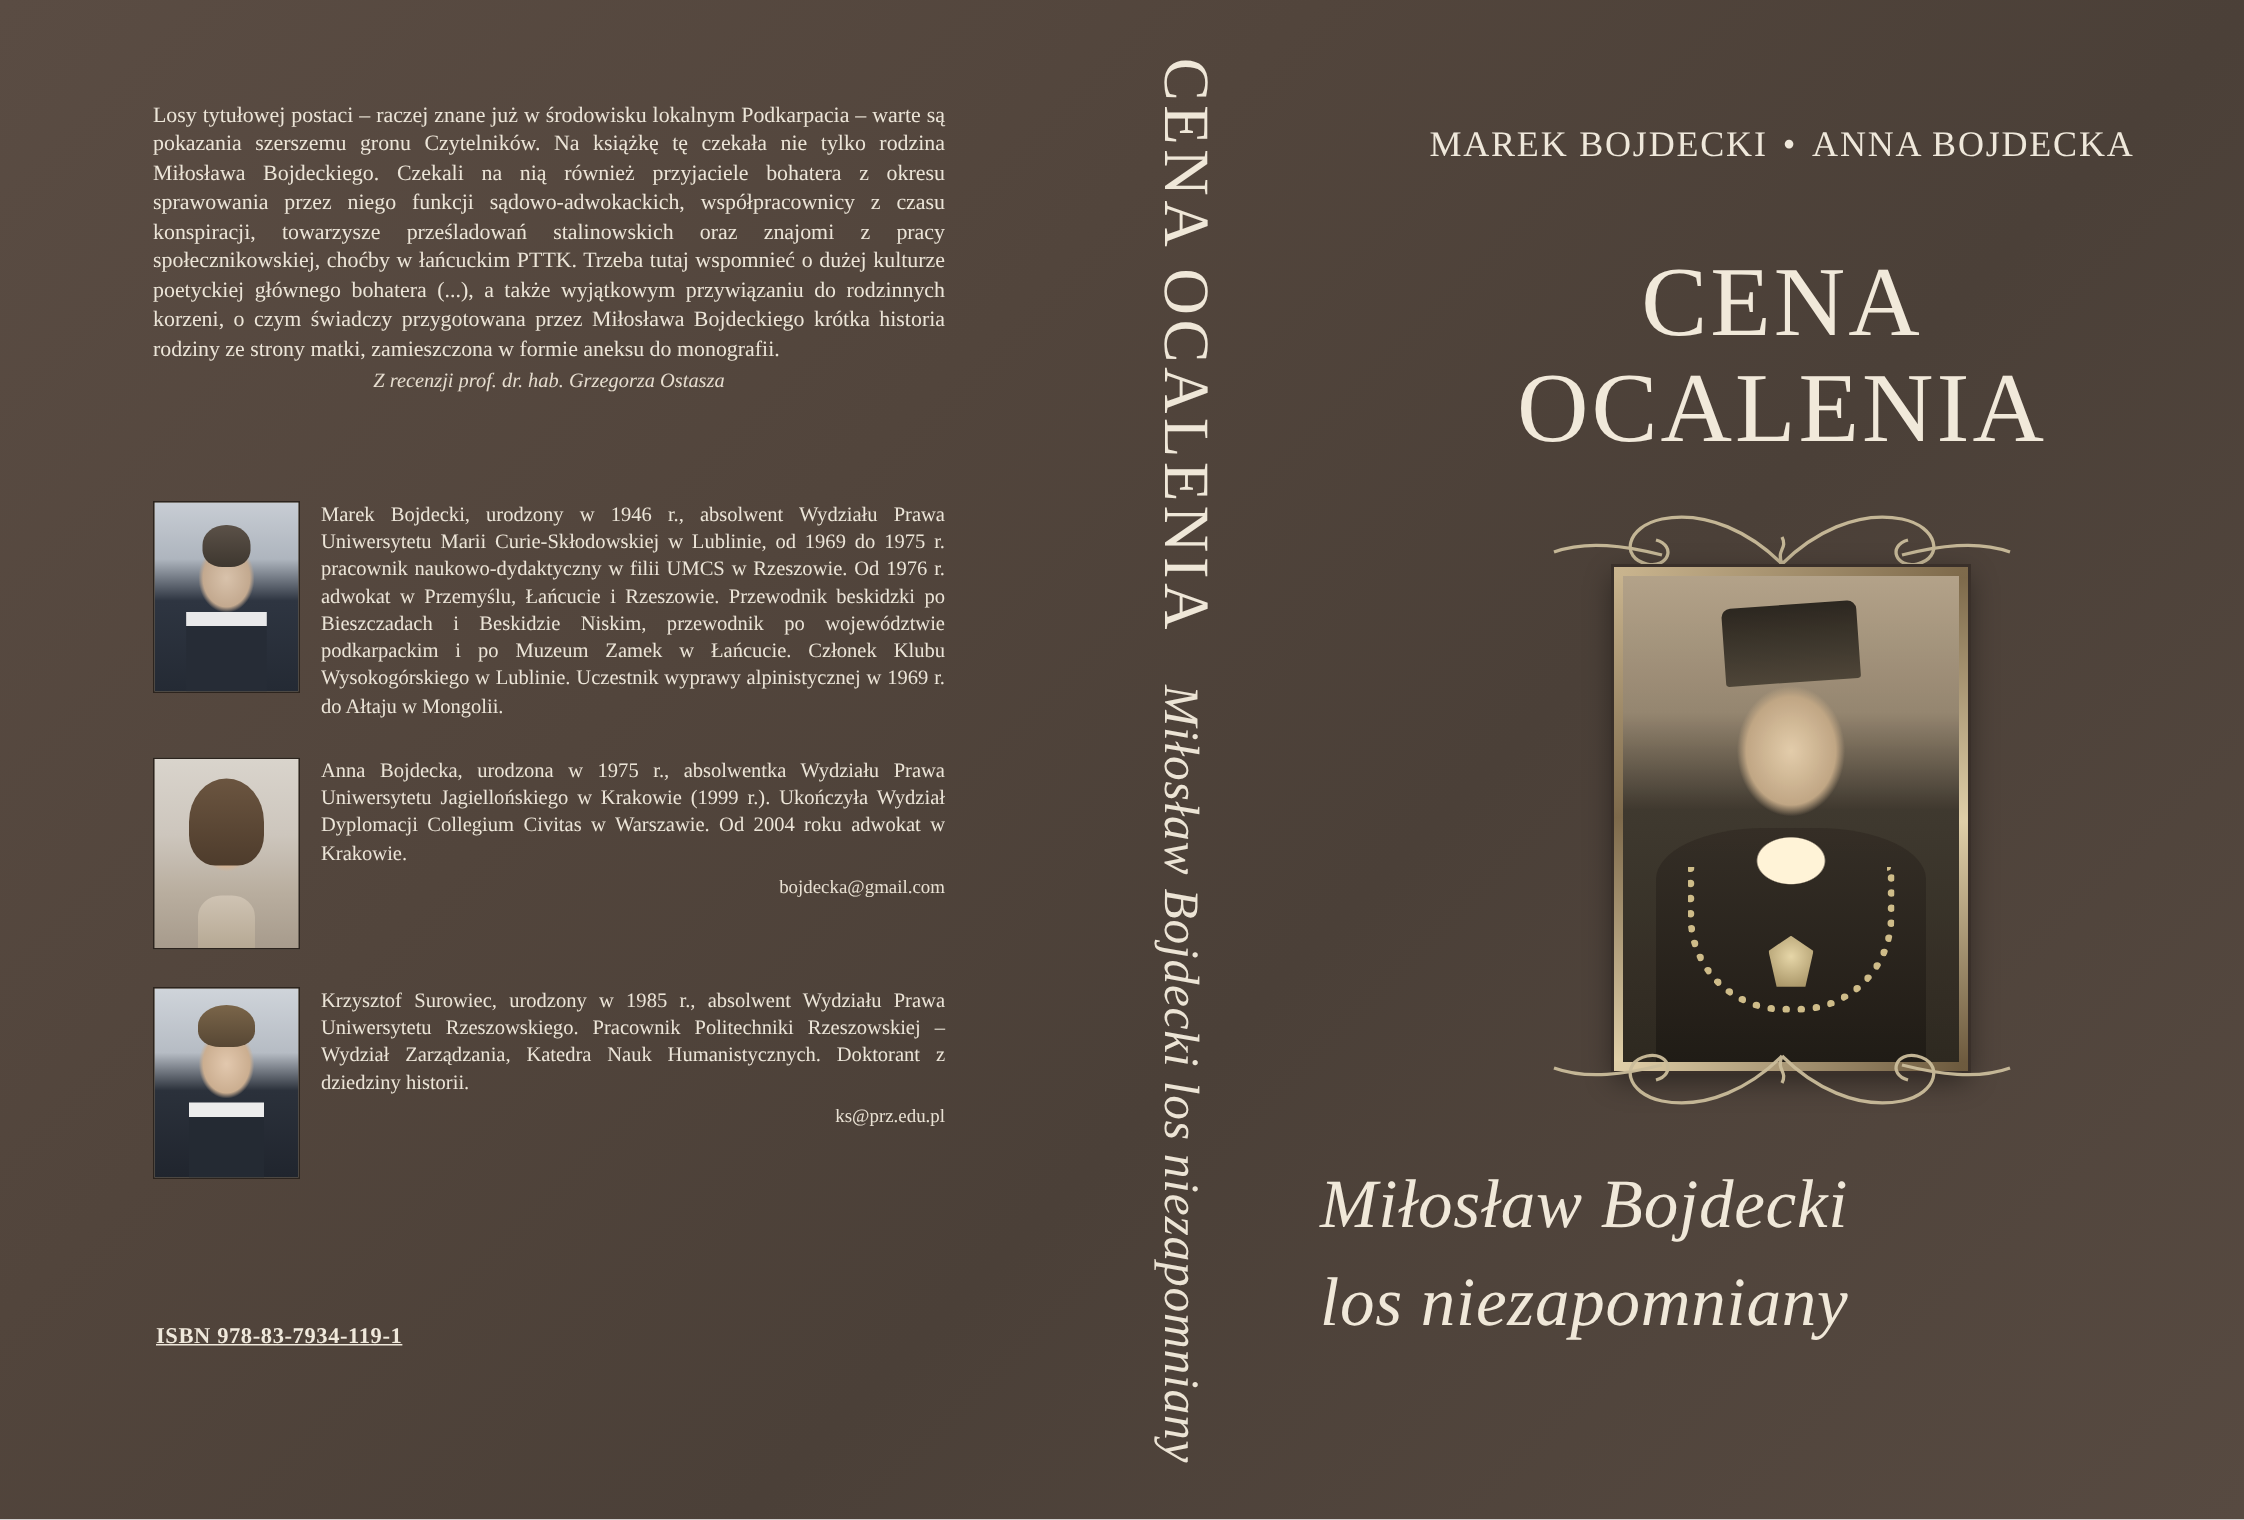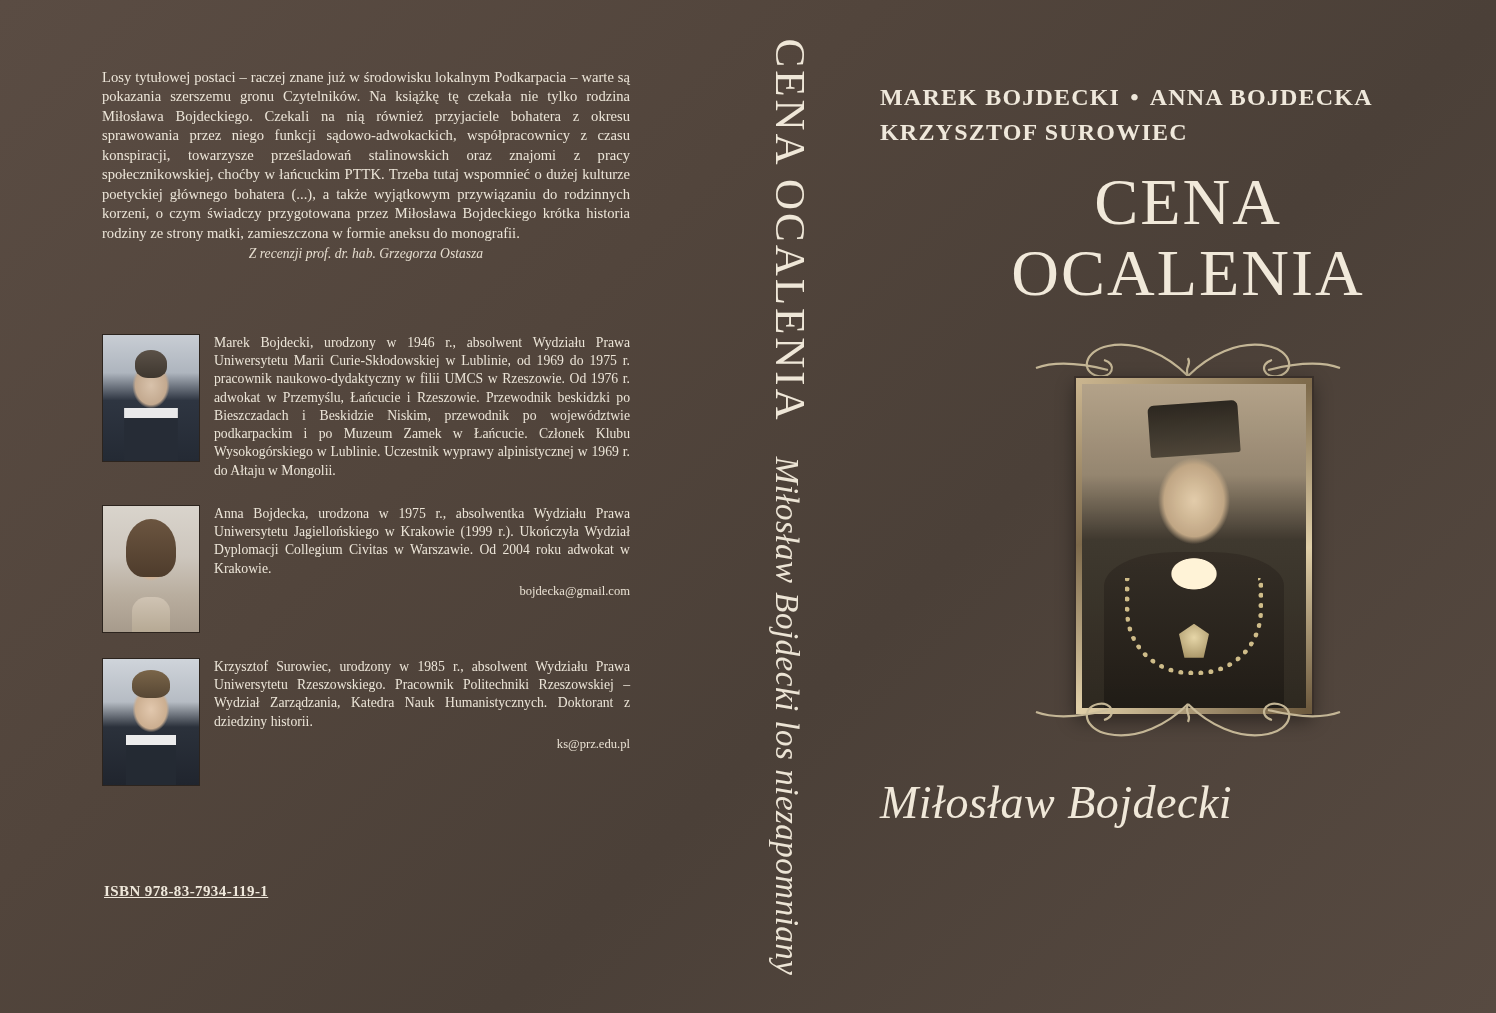--- a/index.html
+++ b/index.html
@@ -165,27 +165,27 @@
   
   #front-cover {
     position: absolute;
     left: 880px; top: 0;
     width: 616px; height: 1013px;
   }
   .authors {
     position: absolute;
     left: 0; right: 0;
     top: 80px;
-    text-align: left;
+    text-align: center;
     font-size: 24px;
     letter-spacing: 1.2px;
     line-height: 1.45;
     color: #efe8db;
     font-variant: small-caps;
-    font-weight: bold;
+    font-weight: normal;
   }
   .authors .dot { padding: 0 10px; }
   .front-title {
     position: absolute;
     left: 0; right: 0;
     top: 166px;
     text-align: center;
     font-size: 66px;
     line-height: 1.08;
     letter-spacing: 2px;
@@ -312,21 +312,20 @@
     <div class="spine-inner">
       <span class="spine-title">CENA OCALENIA</span>
       <span class="spine-sub">Miłosław Bojdecki  los niezapomniany</span>
     </div>
   </div>
 
   <div id="front-cover">
 
     <div class="authors">
       <span>MAREK BOJDECKI</span><span class="dot">•</span><span>ANNA BOJDECKA</span><br>
-      <span>KRZYSZTOF SUROWIEC</span>
     </div>
 
     <div class="front-title">
       <div>CENA</div>
       <div>OCALENIA</div>
     </div>
 
     <div class="ornament-frame">
 
       <svg class="scroll-orn scroll-top" viewBox="0 0 400 56" preserveAspectRatio="none">
@@ -351,16 +350,17 @@
           <path d="M200 46 C 220 26, 250 10, 280 16 C 304 21, 308 42, 290 46 C 276 49, 270 34, 284 30"></path>
           <path d="M120 40 C 96 34, 70 30, 48 38"></path>
           <path d="M280 40 C 304 34, 330 30, 352 38"></path>
           <path d="M200 46 C 196 36, 204 36, 200 28"></path>
         </g>
       </svg>
     </div>
 
     <div class="front-sub">
       <div>Miłosław Bojdecki</div>
+      <div>los niezapomniany</div>
     </div>
   </div>
 
 </div>
 
 </body></html>

